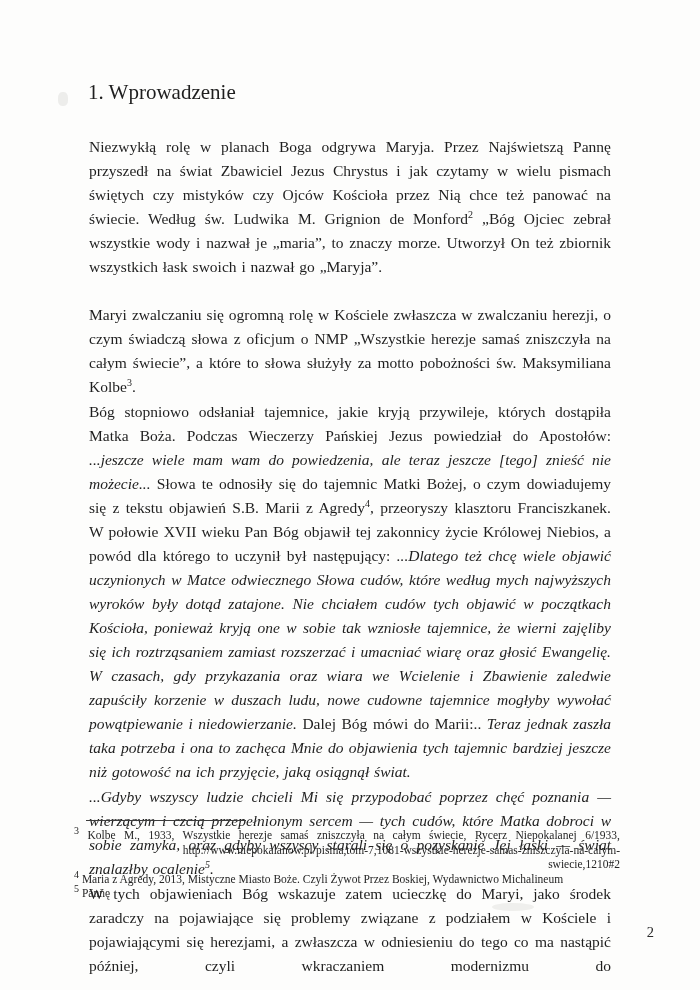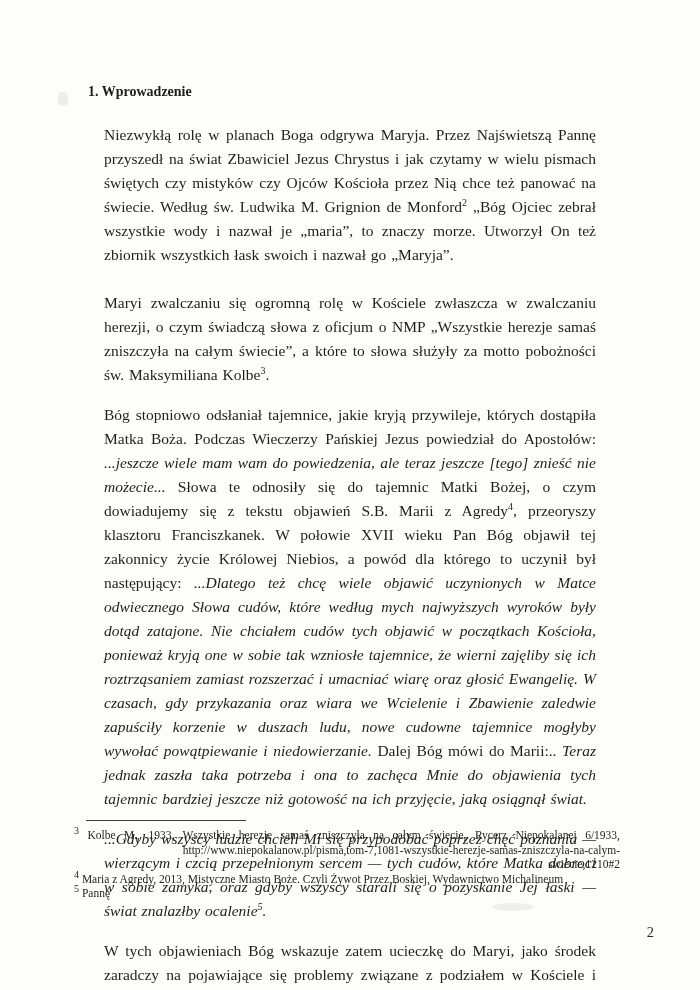--- a/index.html
+++ b/index.html
@@ -13,27 +13,27 @@
     color: #1e1e1e;
     overflow: hidden;
   }
   .content {
     position: absolute;
     left: 88px;
     right: 88px;
     top: 80px;
   }
   .heading {
-    font-size: 14px;
+    font-size: 21px;
     line-height: 24px;
-    font-weight: bold;
-    margin: 0 0 19px 0;
+    font-weight: normal;
+    margin: 0 0 31px 0;
   }
   .para {
-    margin: 16px;
+    margin: 1px;
     font-size: 15.5px;
     line-height: 24px;
     text-align: justify;
     word-spacing: 1px;
   }
   .para.gap-after { margin-bottom: 24px; }
   .para.jl { text-align-last: justify; }
   .it { font-style: italic; }
   sup {
     font-size: 10px;

